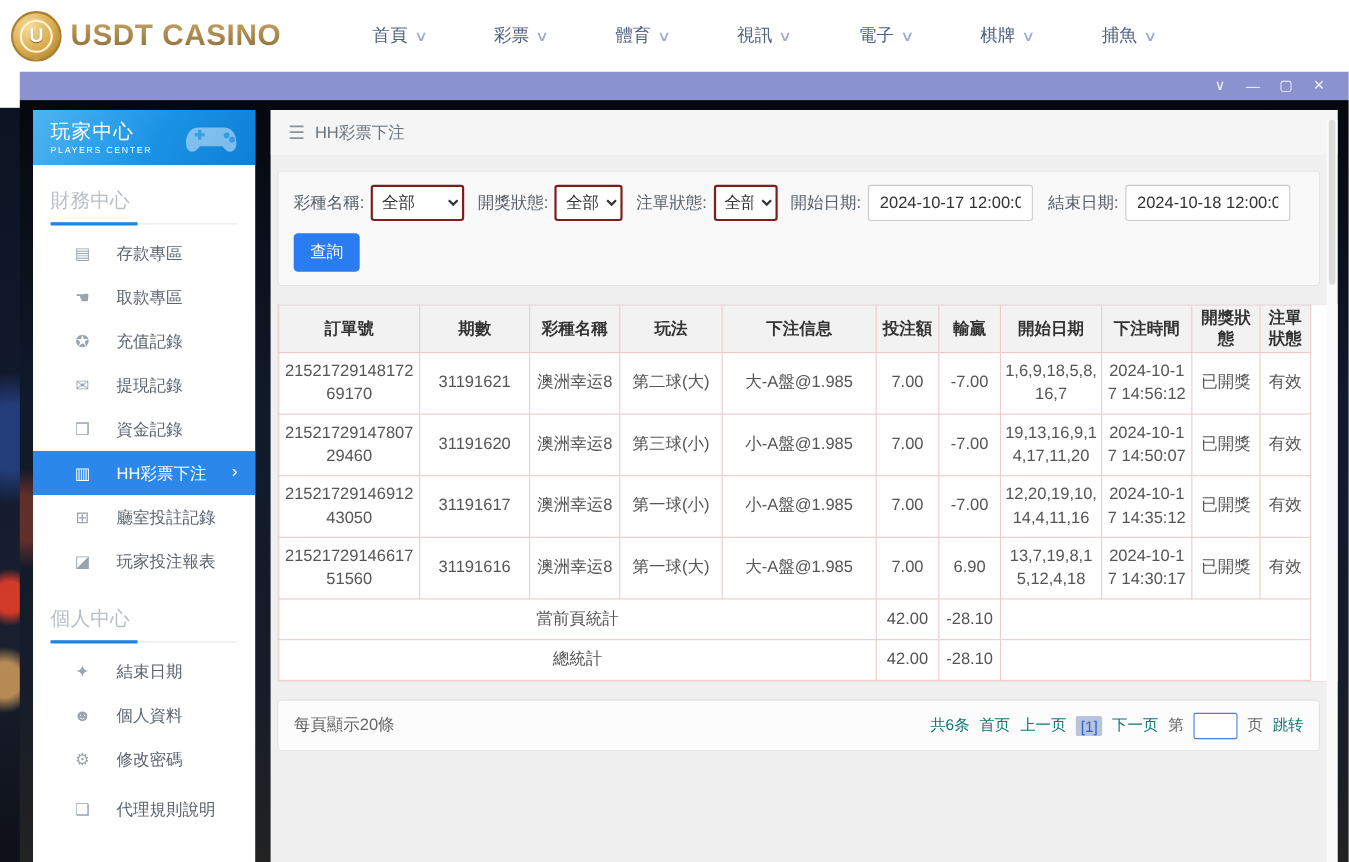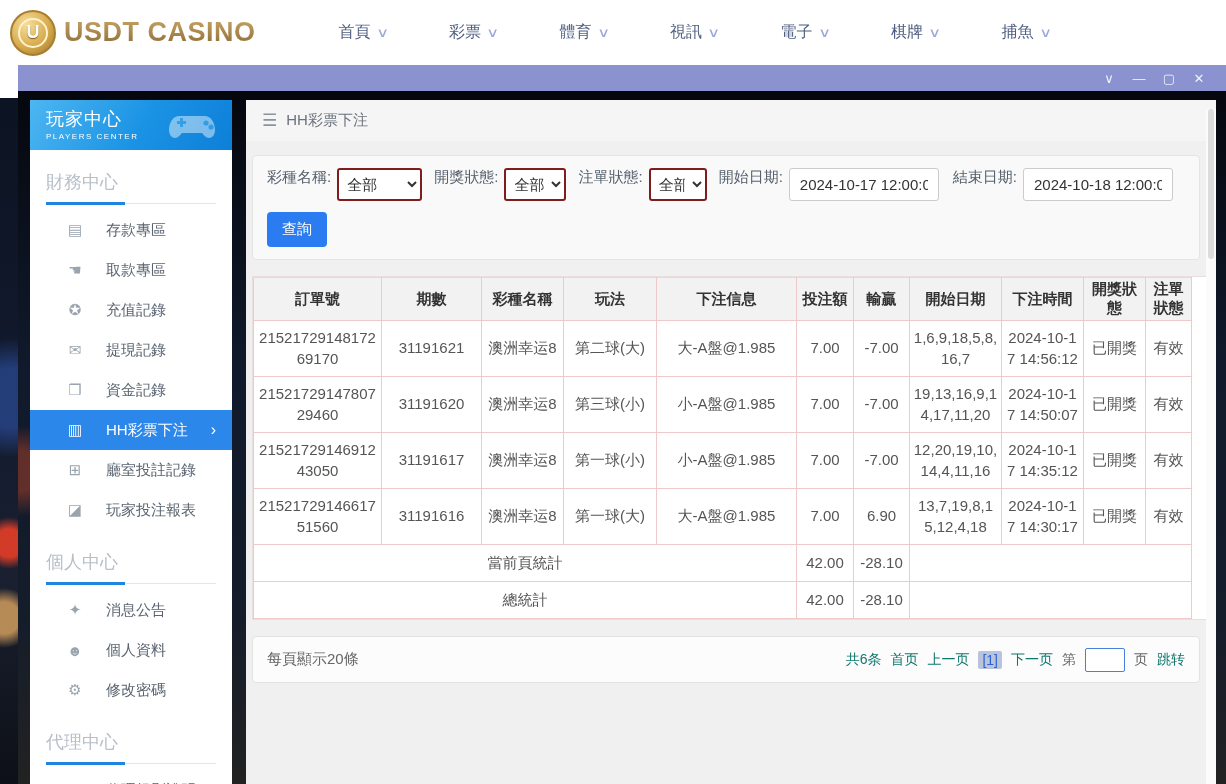--- a/index.html
+++ b/index.html
@@ -67,21 +67,21 @@
   .scrollstrip { position:absolute; right:0; top:9px; width:10px; bottom:0; background:#fbfbfb; }
   .scrollstrip .thumb { position:absolute; top:0; left:2px; width:6px; height:150px;
     background:#dcdcdc; border-radius:3px; }
   .main-header { height:41px; display:flex; align-items:center; background:#f5f5f5;
     padding-left:16px; gap:9px; }
   .main-header .ham { color:#8b949e; font-size:17px; cursor:pointer; }
   .main-header .ptitle { color:#6a737d; font-size:15px; }
 
   .filter-panel { margin:14px 16px 0 6px; background:#f9f9f9; border:1px solid #e4e4e4;
     border-radius:4px; padding:12px 12px 12px 14px; }
-  .filter-row { display:flex; align-items:flex-start; flex-wrap:nowrap; }
+  .filter-row { display:flex; align-items:center; flex-wrap:nowrap; }
   .flabel { font-size:15px; color:#55606c; margin-right:6px; white-space:nowrap; }
   .filter-row select { height:33px; border:2px solid #7f1d1d; border-radius:3px;
     background:#fff; color:#333; font-size:15px; padding:0 4px; margin-right:12px;
     font-family:inherit; }
   .sel-lottery { width:122px; } .sel-draw { width:76px; } .sel-order { width:58px; }
   .filter-row input[type=text] { height:33px; border:1px solid #ccc; border-radius:3px;
     padding:0 10px; font-size:15px; color:#333; width:150px; margin-right:14px;
     font-family:inherit; }
   .btn-search { margin-top:11px; background:#2a7cf0; color:#fff; border:none;
     border-radius:4px; font-size:15px; padding:8px 15px; cursor:pointer; font-family:inherit; }
@@ -210,35 +210,34 @@
             <div class="sb-item">
          <span class="ic">◪</span>
          <span>玩家投注報表</span>
 
        </div>
           </div>
           <div class="sb-section-title">個人中心</div>
           <div class="sb-items">
             <div class="sb-item">
          <span class="ic">✦</span>
-         <span>消息公告</span>
+         <span>結束日期</span>
 
        </div>
             <div class="sb-item">
          <span class="ic">☻</span>
          <span>個人資料</span>
 
        </div>
             <div class="sb-item">
          <span class="ic">⚙</span>
          <span>修改密碼</span>
 
        </div>
           </div>
-          <div class="sb-section-title">代理中心</div>
           <div class="sb-items">
             <div class="sb-item">
          <span class="ic">❏</span>
          <span>代理規則說明</span>
 
        </div>
           </div>
         </div>
     </div>
 

